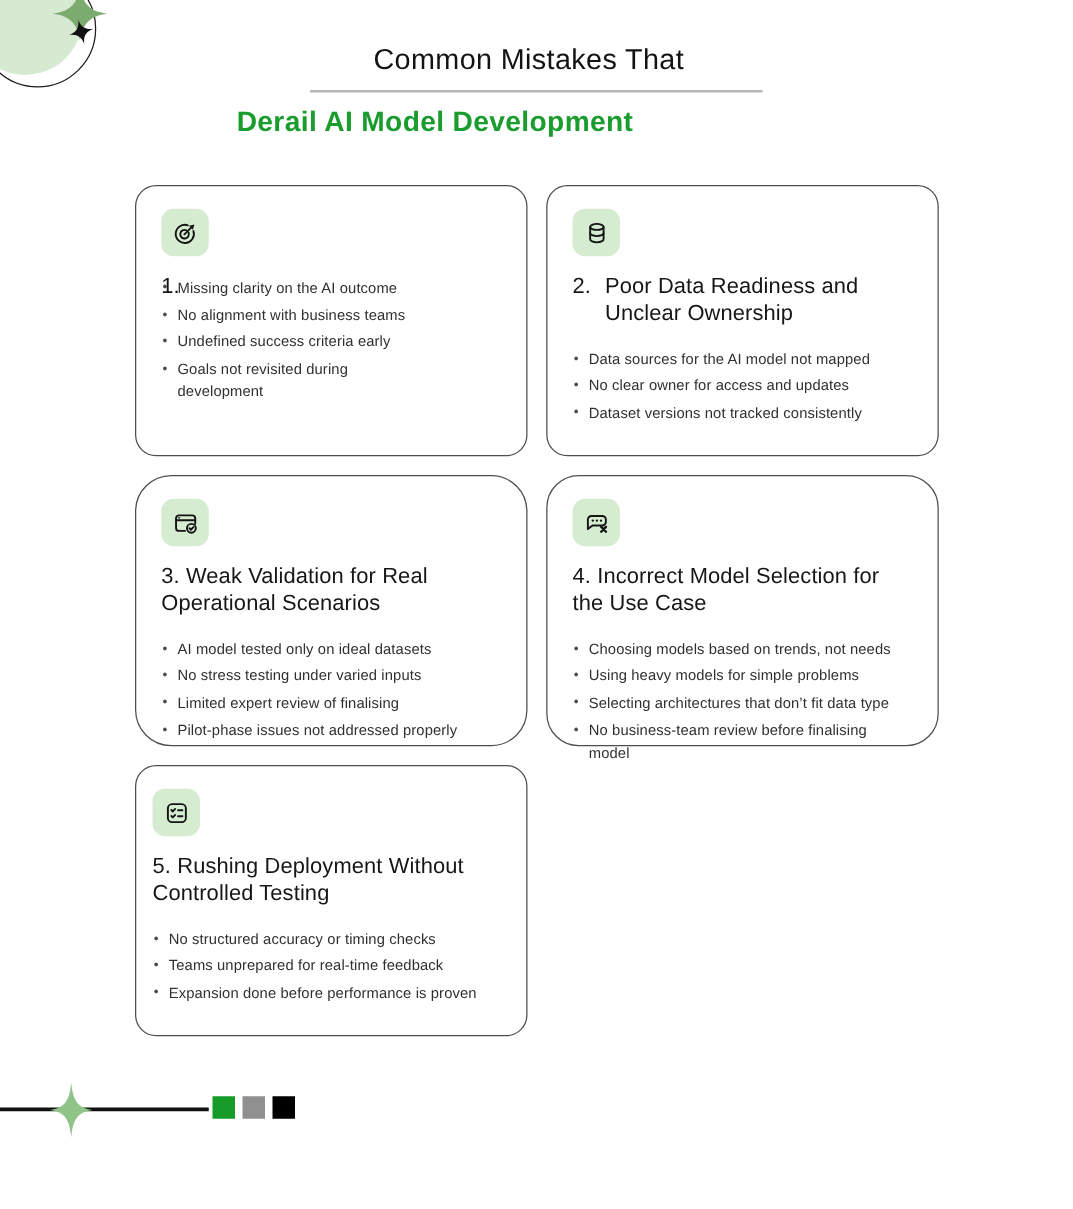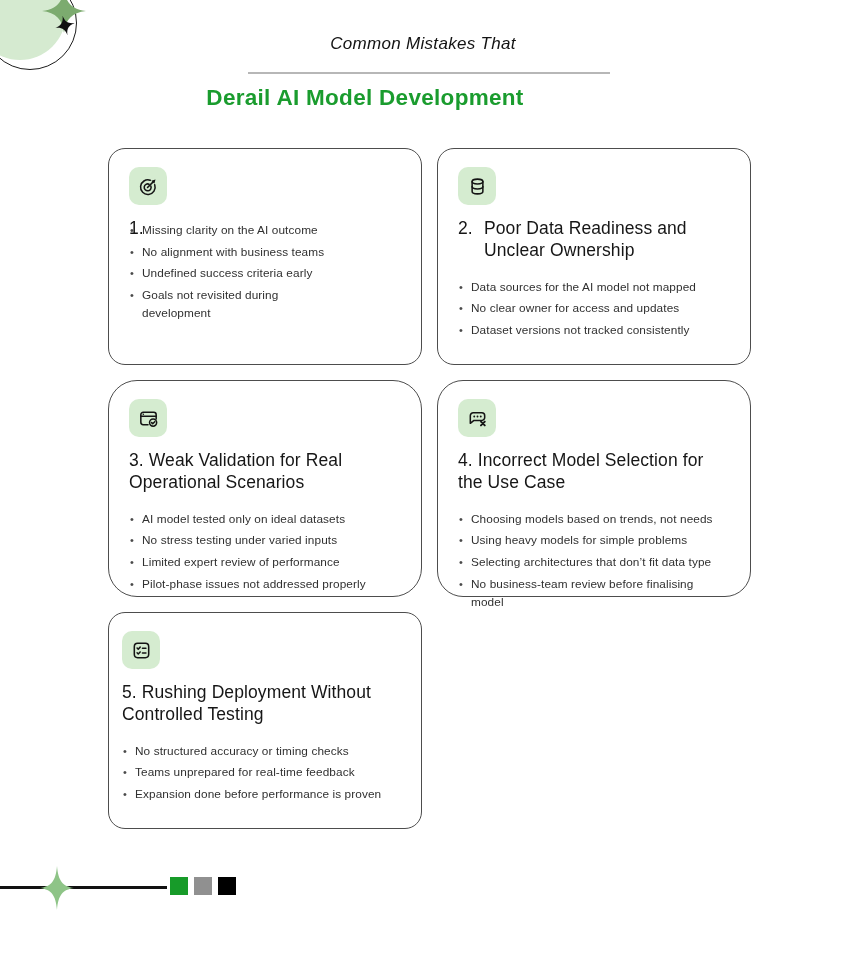--- a/index.html
+++ b/index.html
@@ -23,28 +23,28 @@
     width: 94px; height: 94px; border-radius: 50%;
     border: 1.6px solid #1c1c1c; background: transparent;
   }
   .deco-sparkle-green { position: absolute; left: 42px; top: -12px; width: 44px; height: 46px; }
   .deco-sparkle-black { position: absolute; left: 55px; top: 15px; width: 20px; height: 21px; transform: rotate(-14deg); }
 
   
   .header { position: absolute; left: 0; top: 0; width: 858px; text-align: center; }
   .header-line1 {
     position: absolute; left: 0; top: 34px; width: 846px;
-    font-size: 17px; font-weight: 500; letter-spacing: 0.3px; color: #131313; font-style: italic;
+    font-size: 23px; font-weight: 500; letter-spacing: 0.3px; color: #131313;
   }
   .header-divider {
     position: absolute; left: 248px; top: 72px; width: 362px; height: 2px;
     background: #b7b7b7;
   }
   .header-line2 {
-    position: absolute; left: 17px; top: 85px; width: 696px;
+    position: absolute; left: 0; top: 85px; width: 696px;
     font-size: 22.5px; font-weight: 700; letter-spacing: 0.3px; color: #1a9c2e;
   }
 
   
   .card {
     position: absolute; width: 314px; height: 217px;
     background: #ffffff;
     border: 1.2px solid #4d4d4d;
     border-radius: 17px;
     padding: 18px 15px 16px 20px;
@@ -160,21 +160,21 @@
       <circle cx="16.8" cy="16.3" r="3.7" fill="#d5ecd0"></circle>
       <path d="M15.2 16.3 l 1.2 1.2 l 2.1 -2.2"></path>
     </svg>
   </div>
   <div class="card-title">
     <span>3.</span> <span>Weak Validation for Real Operational Scenarios</span>
   </div>
   <ul class="bullets">
     <li>AI model tested only on ideal datasets</li>
     <li>No stress testing under varied inputs</li>
-    <li>Limited expert review of performance</li>
+    <li>Limited expert review of finalising</li>
     <li>Pilot-phase issues not addressed properly</li>
   </ul>
 </div>
 
 <div class="card card-4">
   <div class="icon-tile">
     <svg viewBox="0 0 24 24" fill="none" stroke="#141414" stroke-width="1.6" stroke-linecap="round" stroke-linejoin="round">
       <path d="M4.5 9 a 3 3 0 0 1 3 -3 h 9 a 3 3 0 0 1 3 3 v 2 a 3 3 0 0 1 -3 3 h -8.2 l -3.8 3 z"></path>
       <path d="M8.6 9.9 h 0.01 M12 9.9 h 0.01 M15.4 9.9 h 0.01" stroke-width="2"></path>
       <path d="M15.6 15.2 l 4 4 M19.6 15.2 l -4 4" stroke-width="2"></path>

